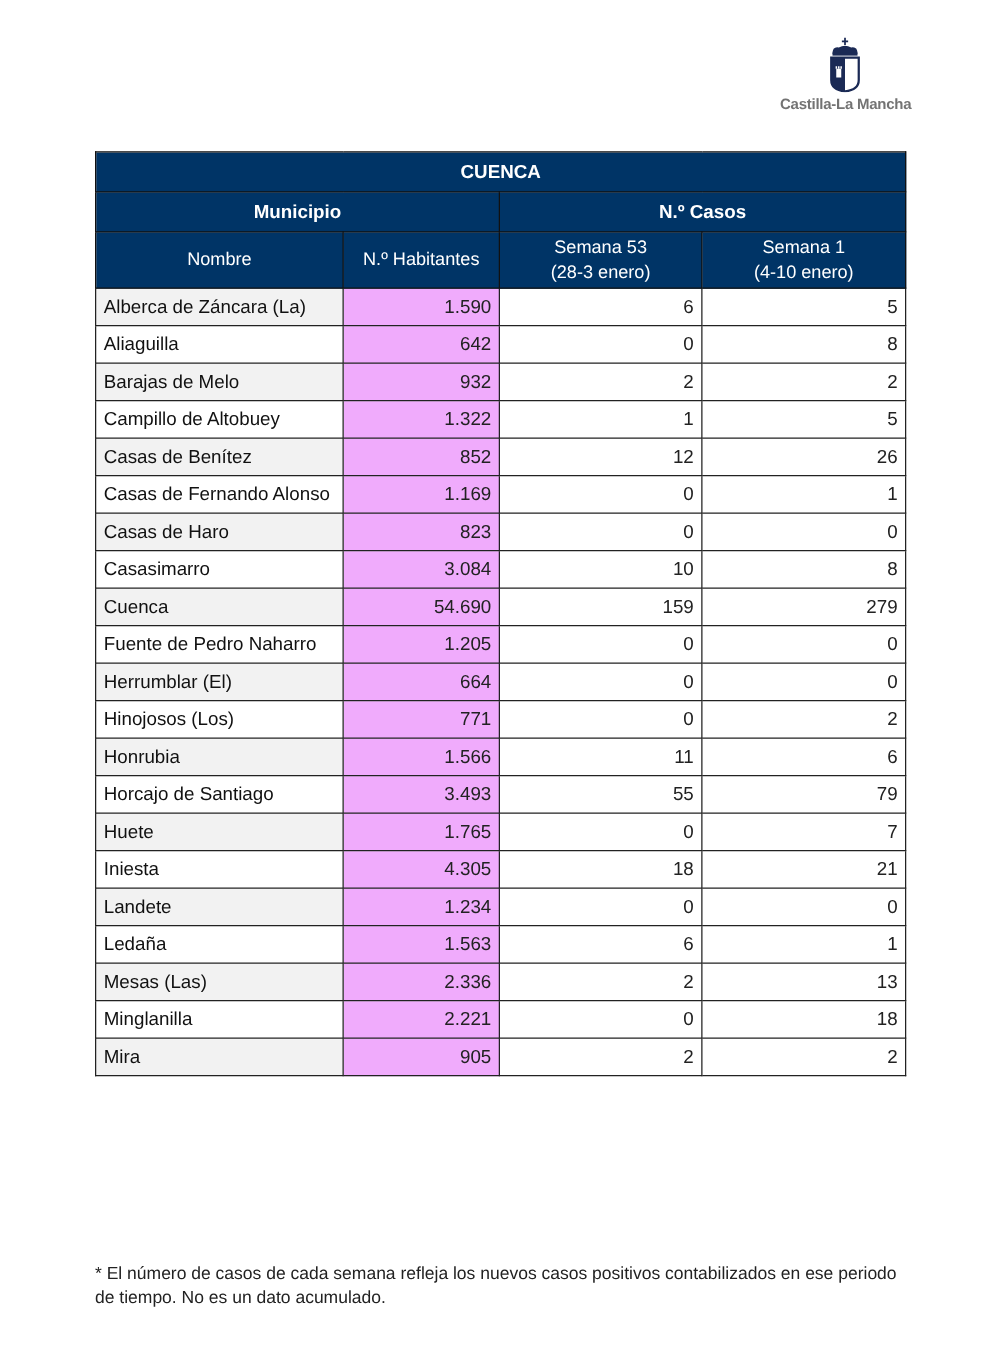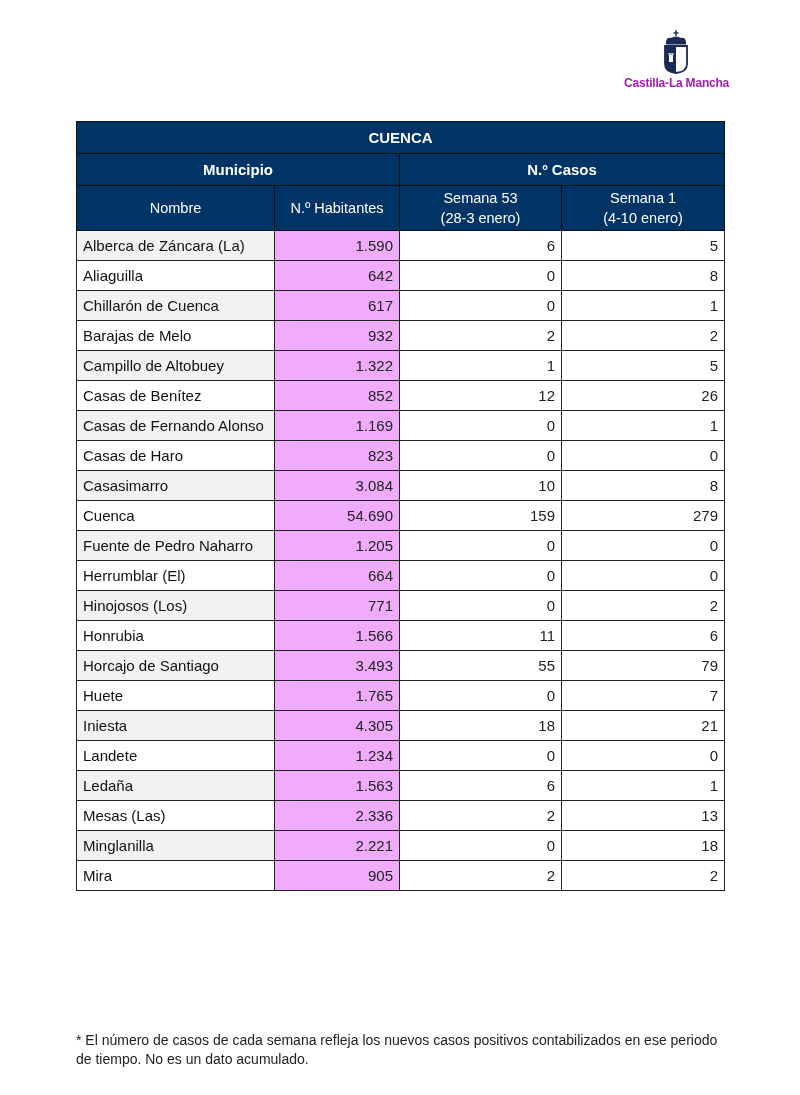--- a/index.html
+++ b/index.html
@@ -1,34 +1,34 @@
 <!DOCTYPE html>
 <html><head>
 <meta charset="utf-8">
 <style>
   html, body { margin: 0; padding: 0; background: #ffffff; }
   body { width: 800px; height: 1095px; position: relative; font-family: "Liberation Sans", sans-serif; color: #111; }
   .logo { position: absolute; left: 624px; top: 30px; width: 104px; height: 64px; text-align: center; }
   .logo svg { display: block; margin: 0 auto; }
-  .logo-text { font-family: "Liberation Sans", sans-serif; font-weight: bold; font-size: 12px; color: #a21caf; letter-spacing: -0.2px; margin-top: 2px; white-space: nowrap; }
+  .logo-text { font-family: "Liberation Sans", sans-serif; font-weight: bold; font-size: 12px; color: #737373; letter-spacing: -0.2px; margin-top: 2px; white-space: nowrap; }
   table.data { position: absolute; left: 76px; top: 121px; width: 648px; border-collapse: collapse; table-layout: fixed; padding-left: 12px; }
   table.data col.c1 { width: 198px; }
   table.data col.c2 { width: 125px; }
   table.data col.c3 { width: 162px; }
   table.data col.c4 { width: 163px; }
   .hdr th { background: #003466; color: #ffffff; border: 1.5px solid #111; font-weight: bold; font-size: 15px; text-align: center; }
   .hdr.title th { height: 29px; }
   .hdr.group th { height: 29px; }
   .hdr.sub th { height: 42px; font-weight: normal; font-size: 14.5px; line-height: 20px; }
   td { border: 1.5px solid #222; height: 29px; padding: 0 6px; font-size: 15px; white-space: nowrap; }
   td.name { font-weight: normal; text-align: left; }
   td.num { text-align: right; color: #222; }
   tr.row td:nth-child(2) { background: #f0abfc; }
   tr.row:nth-child(odd) td.name { background: #f2f2f2; }
-  .footnote { position: absolute; left: 76px; top: 1031px; width: 650px; font-size: 14px; line-height: 19px; color: #222; }
+  .footnote { position: absolute; left: 76px; top: 1009px; width: 650px; font-size: 14px; line-height: 19px; color: #222; }
 </style>
 </head>
 <body>
 
 <div class="logo">
   <svg width="26" height="44" viewBox="0 0 26 44">
     <line x1="13" y1="0" x2="13" y2="6" stroke="#1b2a55" stroke-width="1.4"></line>
     <line x1="10.5" y1="3" x2="15.5" y2="3" stroke="#1b2a55" stroke-width="1.4"></line>
     <path d="M3 13 Q3 7 8 8 Q13 5 18 8 Q23 7 23 13 Z" fill="#1b2a55"></path>
     <rect x="3" y="12" width="20" height="2.5" fill="#1b2a55"></rect>
@@ -77,26 +77,20 @@
         <td class="num">6</td>
         <td class="num">5</td>
       </tr>
       <tr class="row">
         <td class="name">Aliaguilla</td>
         <td class="num">642</td>
         <td class="num">0</td>
         <td class="num">8</td>
       </tr>
       <tr class="row">
-        <td class="name">Chillarón de Cuenca</td>
-        <td class="num">617</td>
-        <td class="num">0</td>
-        <td class="num">1</td>
-      </tr>
-      <tr class="row">
         <td class="name">Barajas de Melo</td>
         <td class="num">932</td>
         <td class="num">2</td>
         <td class="num">2</td>
       </tr>
       <tr class="row">
         <td class="name">Campillo de Altobuey</td>
         <td class="num">1.322</td>
         <td class="num">1</td>
         <td class="num">5</td>

